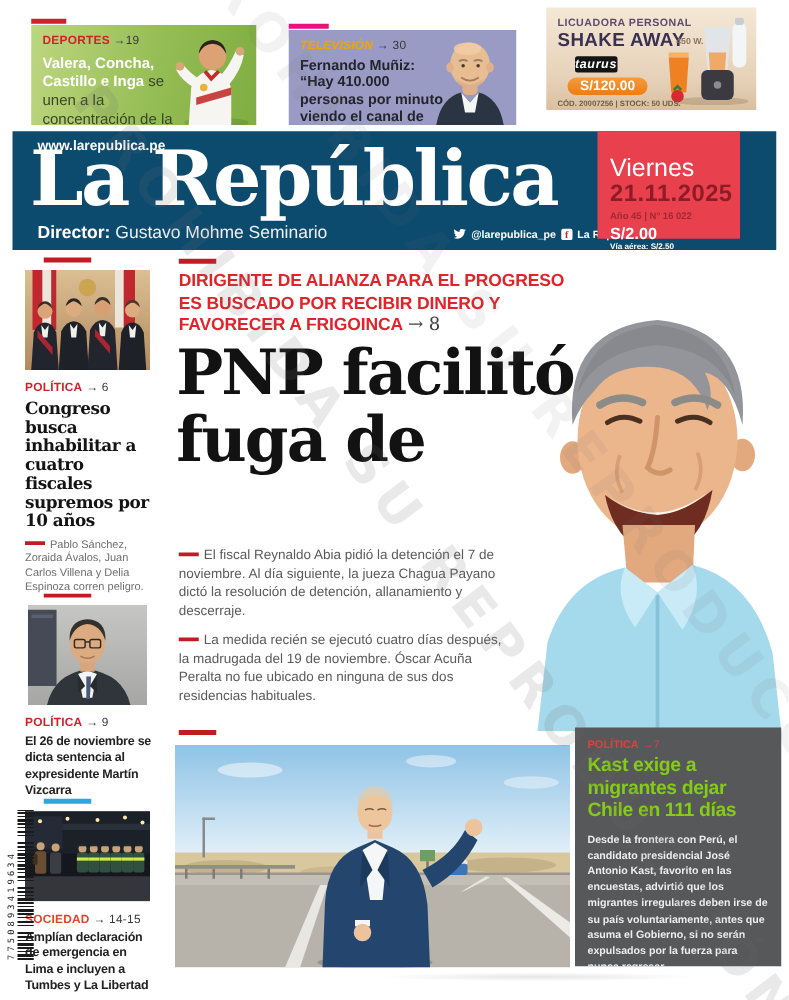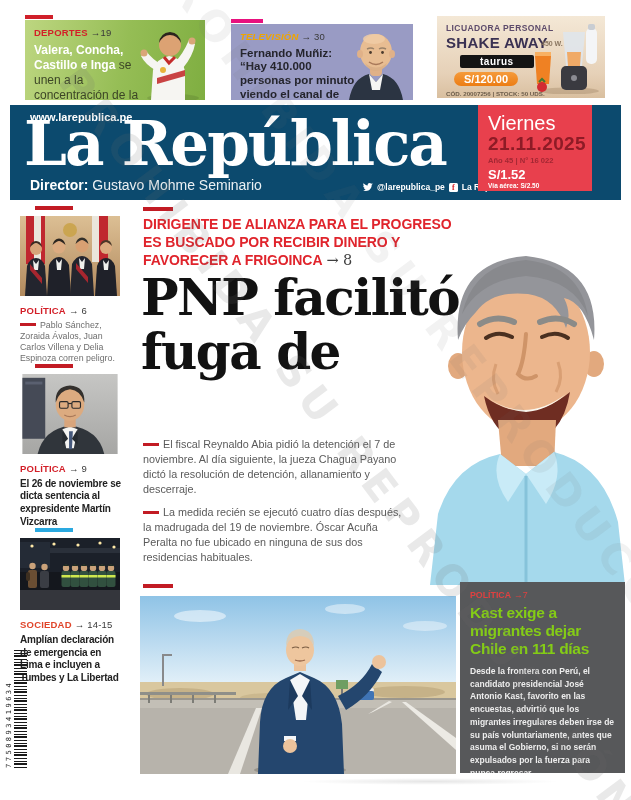--- a/index.html
+++ b/index.html
@@ -13,60 +13,60 @@
   #wm2{left:176px;top:-66px;font-size:42px;letter-spacing:8px;color:rgba(110,110,110,0.09);transform:rotate(53deg);}
 
   
   .tab{position:absolute;height:4px;z-index:3;}
   #tab-deportes{left:25px;top:15px;width:28px;background:#d0202a;}
   #tab-tv{left:231px;top:19px;width:32px;background:#e8117e;}
   .promo{position:absolute;overflow:hidden;z-index:2;}
   #promo-deportes{left:25px;top:20px;width:180px;height:80px;
      background:linear-gradient(100deg,#bdd680 0%,#95bd55 55%,#7fae41 100%);}
   #promo-tv{left:231px;top:24px;width:182px;height:76px;background:#999bc4;}
-  #promo-ad{left:437px;top:16px;width:168px;height:82px;
+  #promo-ad{left:437px;top:6px;width:168px;height:82px;
      background:linear-gradient(180deg,#f4e8d6 0%,#e6d1b8 70%,#d9bf9f 100%);}
   .promo-inner{position:relative;z-index:2;padding:7px 9px;}
   .secline{font-size:9.5px;font-weight:bold;letter-spacing:.2px;}
   .pref{color:#3a3a3a;font-weight:normal;margin-left:3px;}
   .sec-deportes{color:#d31f28;}
   .deportes-title{margin-top:5px;font-size:12px;line-height:1.26;width:118px;color:#3c4526;font-weight:bold;}
   .deportes-names{color:#ffffff;font-weight:bold;}
   .sec-tv{color:#f0a500;font-style:italic;}
   .tv-name{margin-top:5px;font-weight:bold;color:#24242c;font-size:11.5px;}
   .tv-quote{color:#24242c;font-size:11.5px;line-height:1.22;width:122px;font-weight:bold;}
   .promo-art{position:absolute;z-index:1;}
   #player-art{right:0;bottom:0;}
   #tvman-art{right:2px;bottom:0;}
   #blender-art{right:4px;bottom:4px;}
 
   
   .ad-kicker{font-size:8.5px;font-weight:bold;color:#5d4b6b;letter-spacing:.4px;}
   .ad-title{font-size:15px;font-weight:bold;color:#3a3152;letter-spacing:.3px;margin-top:1px;}
   .ad-brand{display:inline-block;background:#141414;color:#fff;font-weight:bold;font-size:10px;
-            padding:1px 20px;border-radius:2px;margin:2px 0 0 14px;letter-spacing:.5px;}
+            padding:1px 0;border-radius:2px;margin:2px 0 0 14px;letter-spacing:.5px;font-style:italic;}
   .ad-watts{position:absolute;left:104px;top:24px;font-size:7px;font-weight:bold;color:#8a7660;}
   .ad-price{display:inline-block;background:linear-gradient(180deg,#f59b3c,#ec7d14);color:#fff;font-weight:bold;
             font-size:11px;padding:1px 10px;border-radius:9px;margin:3px 0 0 8px;}
   .ad-code{font-size:6.2px;font-weight:bold;color:#6c5d4b;margin-top:3px;}
 
   
   .masthead{position:absolute;left:10px;top:105px;width:611px;height:95px;background:#0c4a6e;z-index:2;}
   .mh-url{position:absolute;left:20px;top:6px;color:#fff;font-weight:bold;font-size:11px;}
   .mh-title{position:absolute;left:14px;top:8px;color:#fff;font-family:"DejaVu Serif",serif;
             font-weight:bold;font-size:61px;letter-spacing:-2px;line-height:1;}
   .mh-director{position:absolute;left:20px;bottom:7px;font-size:14px;color:rgba(255,255,255,.92);}
   .mh-director b{color:#fff;}
   .mh-social{position:absolute;left:352px;bottom:8px;display:flex;align-items:center;gap:4px;
              color:#fff;font-size:8.5px;font-weight:bold;}
   .fb-icon{display:inline-flex;align-items:center;justify-content:center;width:9px;height:9px;
            background:#fff;color:#d7212b;font-size:8px;font-weight:bold;border-radius:1.5px;
            font-family:"Liberation Serif",serif;}
   .fb-icon::before{content:"f";}
-  .datebox{position:absolute;left:468px;top:0;width:114px;height:86px;background:#e8404d;padding:8px 10px;box-sizing:border-box;}
+  .datebox{position:absolute;left:468px;top:0;width:114px;height:86px;background:#e8404d;padding:20px 10px;box-sizing:border-box;}
   .db-day{font-size:20px;color:#ffffff;line-height:1.05;}
   .db-date{font-size:19px;color:#8e1b26;font-weight:bold;letter-spacing:.4px;line-height:1.1;}
   .db-ed{font-size:7.6px;color:#a32733;margin-top:1px;font-weight:bold;}
   .db-price{font-size:13px;color:#fff;font-weight:bold;margin-top:3px;line-height:1;}
   .db-air{font-size:6.5px;color:#fff;font-weight:bold;margin-top:1px;}
 
   
   .dash{height:3.5px;background:#c21b24;}
   .pdash{display:inline-block;width:16px;height:3px;background:#c21b24;margin-right:4px;vertical-align:2px;}
   .seclab{font-size:9.5px;font-weight:bold;color:#d31f28;letter-spacing:.2px;}
@@ -212,21 +212,21 @@
         <path fill="#ffffff" d="M24 2.3c-.9.4-1.8.7-2.8.8 1-.6 1.8-1.6 2.1-2.7-.9.6-2 1-3.1 1.2C19.3.6 18.1 0 16.8 0c-2.5 0-4.5 2-4.5 4.5 0 .4 0 .7.1 1-3.7-.2-7-2-9.2-4.7-.4.7-.6 1.5-.6 2.3 0 1.6.8 2.9 2 3.7-.7 0-1.4-.2-2-.5v.1c0 2.2 1.5 4 3.6 4.4-.4.1-.8.2-1.2.2-.3 0-.6 0-.9-.1.6 1.8 2.2 3.1 4.2 3.1-1.5 1.2-3.5 1.9-5.6 1.9-.4 0-.7 0-1.1-.1 2 1.3 4.4 2 6.9 2 8.3 0 12.8-6.9 12.8-12.8v-.6c.9-.6 1.6-1.4 2.2-2.3z"></path>
       </svg>
       <span>@larepublica_pe</span>
       <span class="fb-icon"></span>
       <span>La República</span>
     </div>
     <div class="datebox">
       <div class="db-day">Viernes</div>
       <div class="db-date">21.11.2025</div>
       <div class="db-ed">Año 45 | N° 16 022</div>
-      <div class="db-price">S/1.52</div>
+      <div class="db-price">S/2.00</div>
       <div class="db-air">Vía aérea: S/2.50</div>
     </div>
   </header>
 
   <aside class="rail">
     <div class="dash"></div>
 
     <svg class="rail-photo" width="100" height="80" viewBox="0 0 100 80">
       <defs>
           <linearGradient id="bgF" x1="0" y1="0" x2="0" y2="1">
@@ -257,20 +257,21 @@
       <path d="M56 47 L68 61 L68 67 L56 53Z" fill="#c0272f" opacity="0.85"></path>
       <circle cx="86" cy="32" r="6" fill="#dcab80"></circle>
         <path d="M80 30 Q81 24 86 24 Q91 24 92 30 Q88 26 86 26 Q84 26 80 30Z" fill="#4a3828"></path>
       <path d="M75 80 L77 50 Q80 42 86 42 Q92 42 95 50 L97 80 Z" fill="#1f2129"></path>
       <path d="M83 44 L86 48 L89 44 L88 54 L84 54Z" fill="#f0f0ec"></path>
     </svg>
 
     <div class="seclab">
       <span>POLÍTICA</span><span class="pref">→ 6</span>
     </div>
+    <div class="rail-h1">Congreso busca inhabilitar a cuatro fiscales supremos por 10 años</div>
     <div class="rail-note">
       <span class="pdash"></span><span>Pablo Sánchez, Zoraida Ávalos, Juan Carlos Villena y Delia Espinoza corren peligro.</span>
     </div>
 
     <div class="dash rail-div"></div>
 
     <svg class="rail-photo" width="100" height="80" viewBox="0 0 100 84">
       <defs>
           <linearGradient id="bgV" x1="0" y1="0" x2="0" y2="1">
         <stop offset="0" stop-color="#c6c6c4"></stop>

